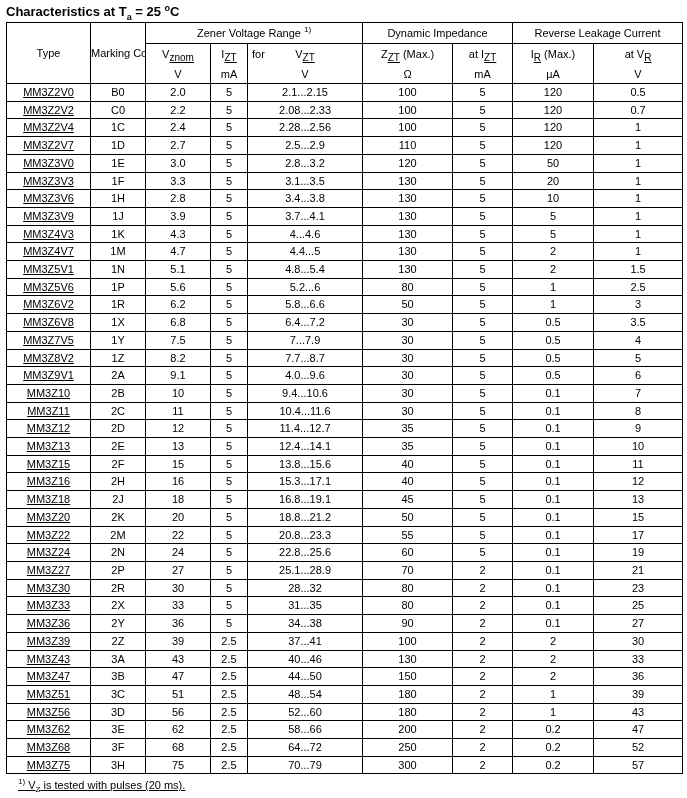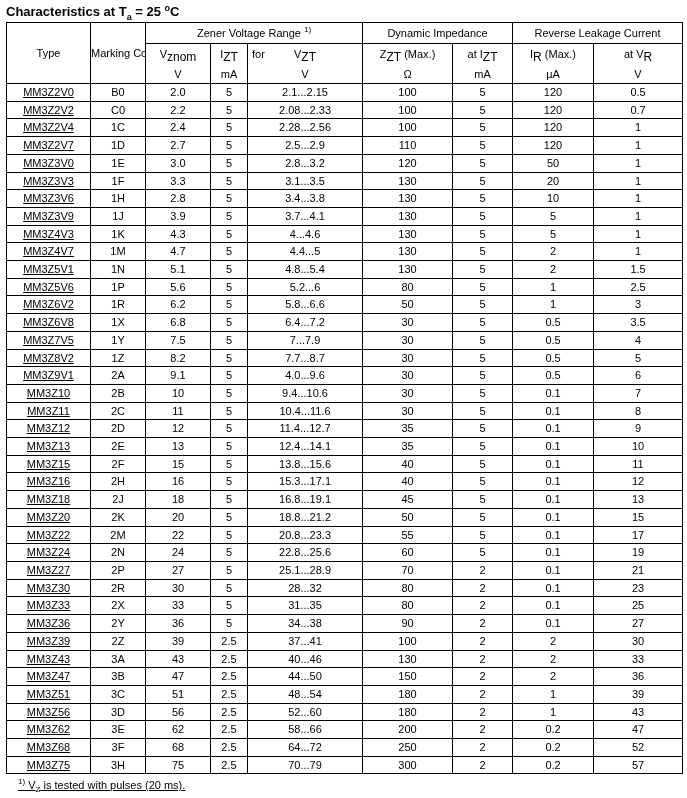--- a/index.html
+++ b/index.html
@@ -23,21 +23,21 @@
     border:1px solid #000;
     font-size:11px; font-weight:normal;
     padding:0; text-align:center; vertical-align:middle;
     overflow:hidden; white-space:nowrap;
   }
   tr.h1 th { height:20px; line-height:12px;margin-top:36px; }
   th.rspan { line-height:13px; white-space:normal; }
   tr.h2 th { height:20px; border-bottom-style:hidden; }
   tr.h3 th { height:19px; border-top-style:hidden; }
   th.nbr { border-right-style:hidden; }
-  th sub { font-size:12px; line-height:0; }
+  th sub { font-size:10px; line-height:0;text-decoration:underline; }
   th sup { font-size:8px; line-height:0; }
   th.vzt-label { position:relative; }
   th.vzt-label .for-word { position:absolute; left:4px; top:4px; }
   table.spec td { height:16.7px; line-height:16.7px; }
   td.tleft { text-align:left; padding-left:8px;text-decoration:underline; }
 
   .footnote { position:absolute; left:18px; top:777px; font-size:11px; white-space:nowrap;text-decoration:underline; }
   .footnote sup { font-size:8px; }
   .footnote sub { font-size:8px; }
 </style>

